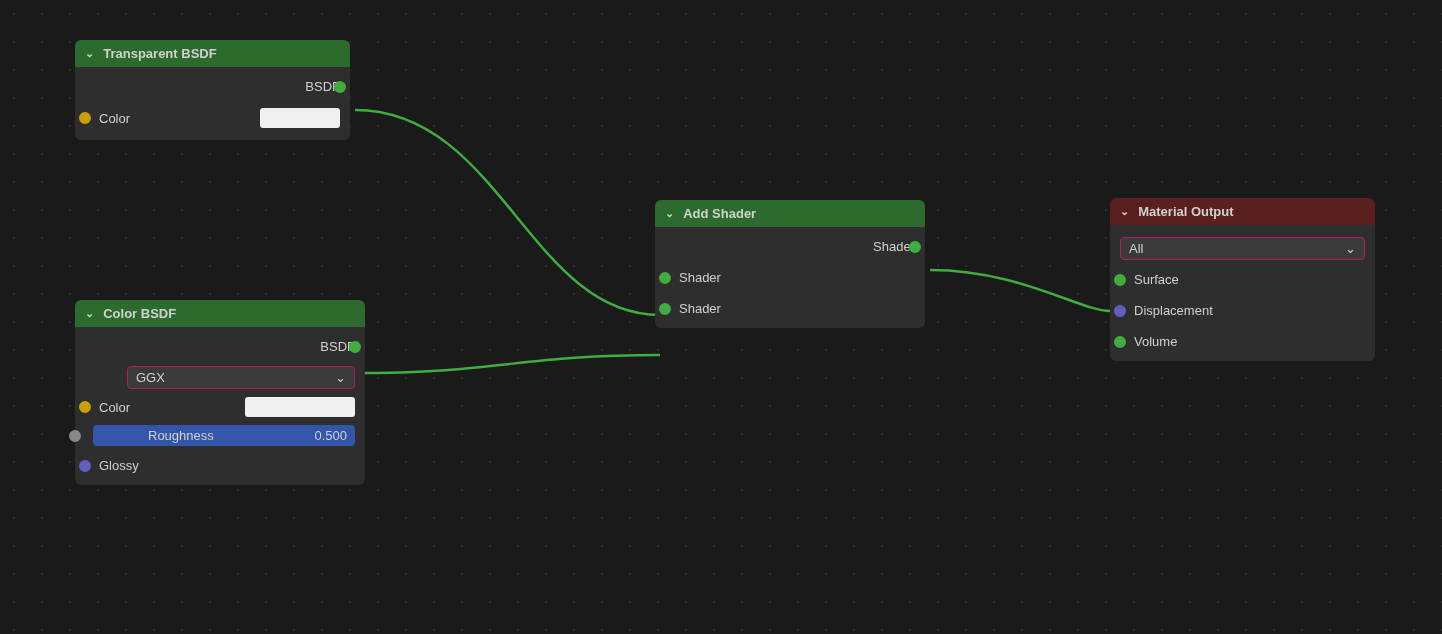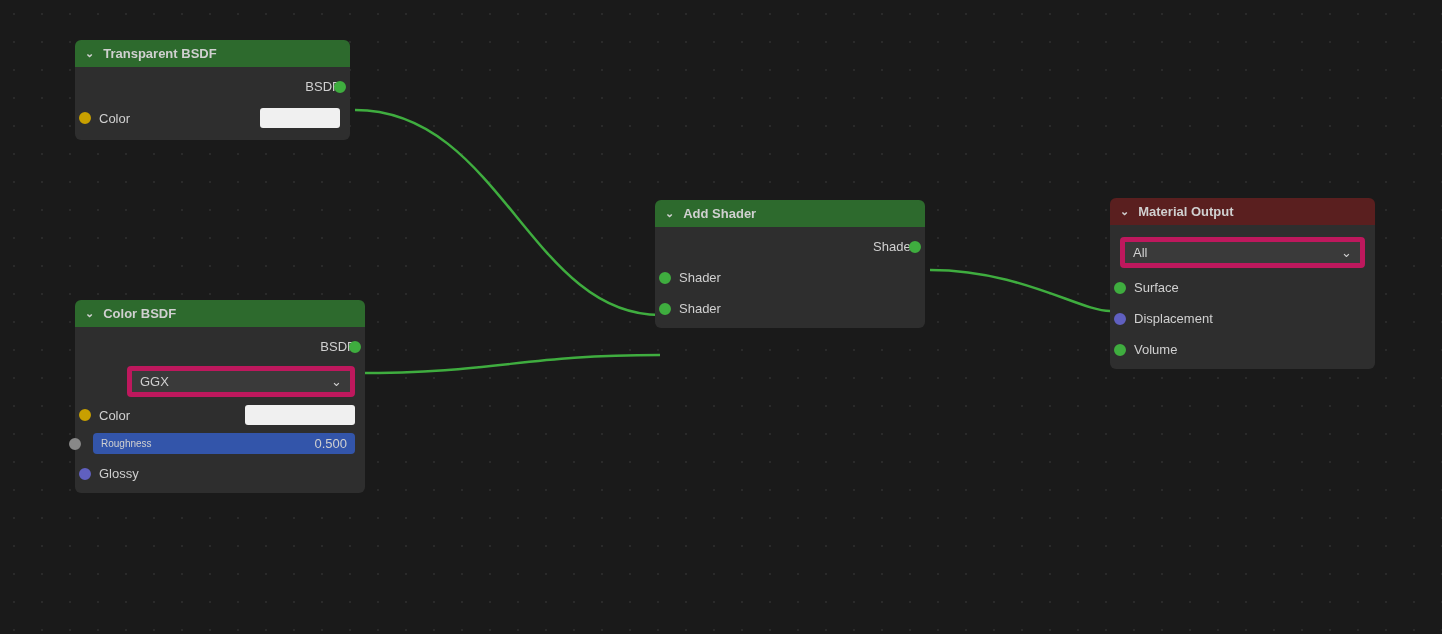--- a/index.html
+++ b/index.html
@@ -88,21 +88,21 @@
     .color-swatch-large {
       width: 110px;
       height: 20px;
       background-color: #f0f0f0;
       border-radius: 3px;
       margin-left: 6px;
     }
 
     .dropdown {
       background-color: #3a3a3a;
-      border: 5px solid #be185d;
+      border: 1px solid #be185d;
       border-radius: 4px;
       padding: 3px 8px;
       color: #d0d0d0;
       display: flex;
       align-items: center;
       justify-content: space-between;
       width: 100%;
     }
 
     .roughness-row {
@@ -116,22 +116,23 @@
       border-radius: 4px;
       padding: 3px 8px;
       display: flex;
       align-items: center;
       justify-content: space-between;
       flex: 1;
       margin-left: 8px;
     }
 
     .roughness-label {
-      font-size: 10px;
-      color: #d0d0d0;
+      font-size: 13px;
+      color: #d0d0d0;
+      margin-left: 47px;
     }
 
     .roughness-value {
       font-size: 13px;
       color: #d0d0d0;
     }
 
     
     .connections-svg {
       position: absolute;

